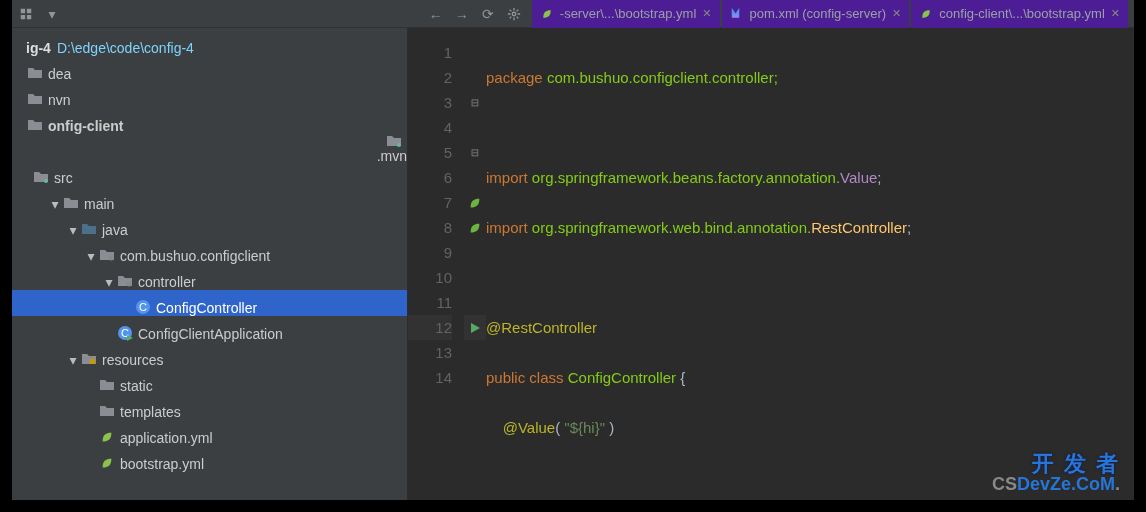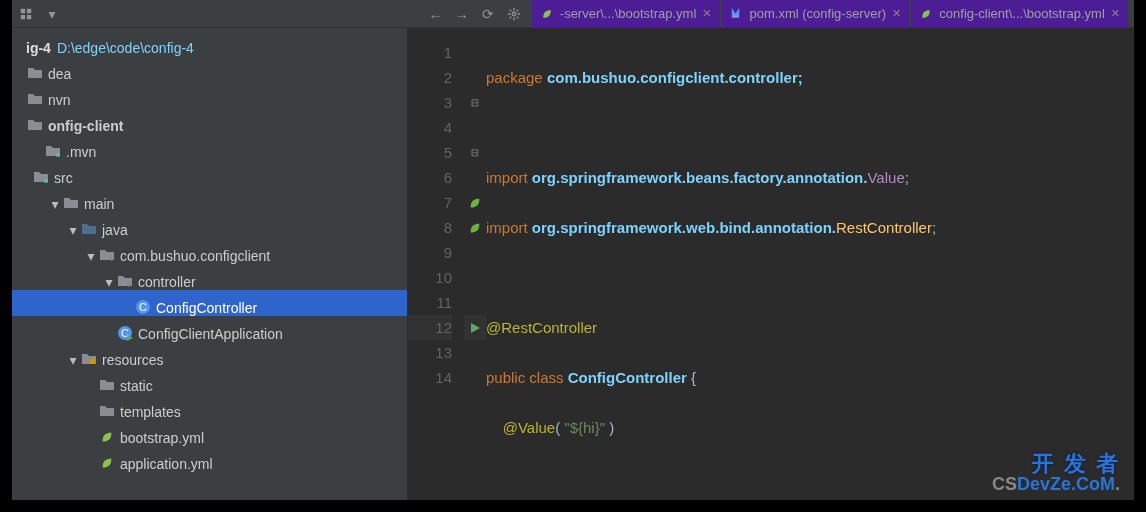--- a/index.html
+++ b/index.html
@@ -24,21 +24,21 @@
 .cur { background: #323232; }
 .row { display: flex; align-items: flex-end; height: 26px; cursor: default; white-space: nowrap; }
 .row.sel { background: #2f65ca; color: #fff; }
 .row .arrow { width: 14px; display: inline-flex; justify-content: center; color: #bbb; }
 .row .ic { width: 18px; height: 18px; display: inline-flex; align-items: center; justify-content: center; margin-right: 4px; }
 .row .lbl { color: #ccc; }
 .row .path { color: #7dd3fc; margin-left: 6px; }
 .hl-kw { color: #cc7832; }
 .hl-str { color: #6a8759; }
 .hl-ann { color: #bbb529; }
-.hl-ident { color: #7dd3fc; font-weight: bold; }
+.hl-ident { color: #84cc16; }
 .hl-name { color: #ffc66d; }
 .hl-cls2 { color: #b389c5; }
 .watermark { position: absolute; right: 14px; bottom: 6px; font-family: Arial; font-weight: bold; color: #2676d8; text-align: right; line-height: 1.05; }
 .watermark .l1 { font-size: 22px; letter-spacing: 2px; text-shadow: 0 0 3px #114; }
 .watermark .l2 { font-size: 18px; color: #888; }
 .watermark .l2 span { color: #2676d8; margin-top: 13px; }
 .svg-folder { fill: #8a8d93; }
 .svg-folder-pkg { fill: #8a8d93; }
 .svg-leaf { fill: #8bc34a; }
 .svg-classC { fill: #5394ec; }
@@ -125,21 +125,21 @@
           </div>
           <div class="row" style="padding-left: 0px;">
             <span class="arrow"></span>
             <span class="ic">
               <svg width="16" height="14" viewBox="0 0 16 14">
                 <path class="svg-folder" d="M1 2h5l2 2h7v8H1z"></path>
               </svg>
             </span>
             <span class="lbl" style="font-weight: bold;">onfig-client</span>
           </div>
-          <div class="row" style="padding-left: 18px;">
+          <div class="row" style="padding-left: 24px; flex-direction: column;">
             <span class="arrow"></span>
             <span class="ic">
               <svg width="16" height="14" viewBox="0 0 16 14">
                 <path class="svg-folder" d="M1 2h5l2 2h7v8H1z"></path>
                 <circle cx="13" cy="11" r="2" fill="#6b9"></circle>
               </svg>
             </span>
             <span class="lbl">.mvn</span>
           </div>
           <div class="row" style="padding-left: 6px;">
@@ -239,30 +239,30 @@
             </span>
             <span class="lbl">templates</span>
           </div>
           <div class="row" style="padding-left: 72px;">
             <span class="arrow"></span>
             <span class="ic">
               <svg width="14" height="14" viewBox="0 0 16 16">
                 <path class="svg-leaf" d="M13 3C6 3 3 6 3 13c7 0 10-3 10-10z"></path>
               </svg>
             </span>
-            <span class="lbl">bootstrap.yml</span>
+            <span class="lbl">application.yml</span>
           </div>
           <div class="row" style="padding-left: 72px;">
             <span class="arrow"></span>
             <span class="ic">
               <svg width="14" height="14" viewBox="0 0 16 16">
                 <path class="svg-leaf" d="M13 3C6 3 3 6 3 13c7 0 10-3 10-10z"></path>
               </svg>
             </span>
-            <span class="lbl">application.yml</span>
+            <span class="lbl">bootstrap.yml</span>
           </div>
         </div>
     </div>
 
     <div class="editor">
       <div class="gutter" id="gutter">
           <div>1</div>
           <div>2</div>
           <div>3</div>
           <div>4</div>

